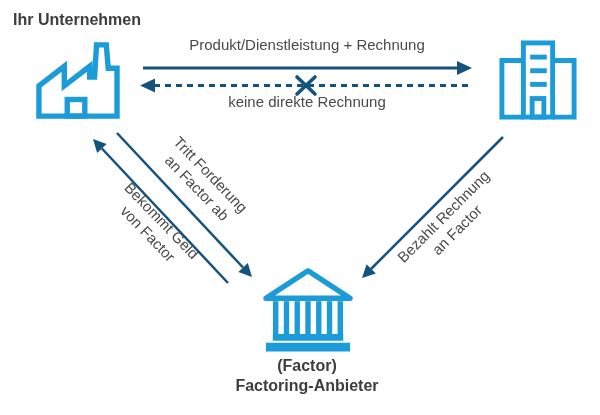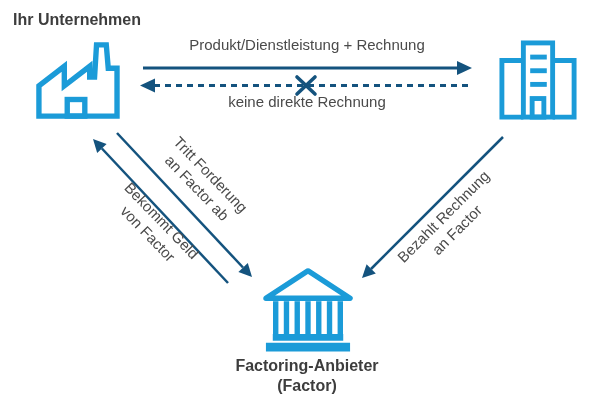--- a/index.html
+++ b/index.html
@@ -45,22 +45,22 @@
   .blue-stroke{stroke:var(--icon-blue);fill:none;}
   .blue-fill{fill:var(--icon-blue);stroke:none;}
 </style>
 </head>
 <body>
 
 <div class="canvas">
 
   <div class="heading heading-company">Ihr Unternehmen</div>
   <div class="heading heading-factor">
+    <span style="display:block">(Factor)</span>
     <span style="display:block">Factoring-Anbieter</span>
-    <span style="display:block">(Factor)</span>
   </div>
 
   <svg class="icon-svg icon-factory" width="88" height="82" viewBox="0 0 90 84">
     <path class="blue-stroke" stroke-width="5.5" d="M6 80 L6 49 L32 29 L32 49 L58 29 L58 40 L63 40 L65 7 L75 7 L77 31 L86 31 L86 80 Z"></path>
     <rect class="blue-stroke" stroke-width="5.5" x="35" y="63" width="18" height="17"></rect>
   </svg>
 
   <svg class="icon-svg icon-building" width="82" height="80" viewBox="0 0 84 82">
     <path class="blue-stroke" stroke-width="5" d="M27 21 H5 V79 H27"></path>
     <path class="blue-stroke" stroke-width="5" d="M57 21 H79 V79 H57"></path>

